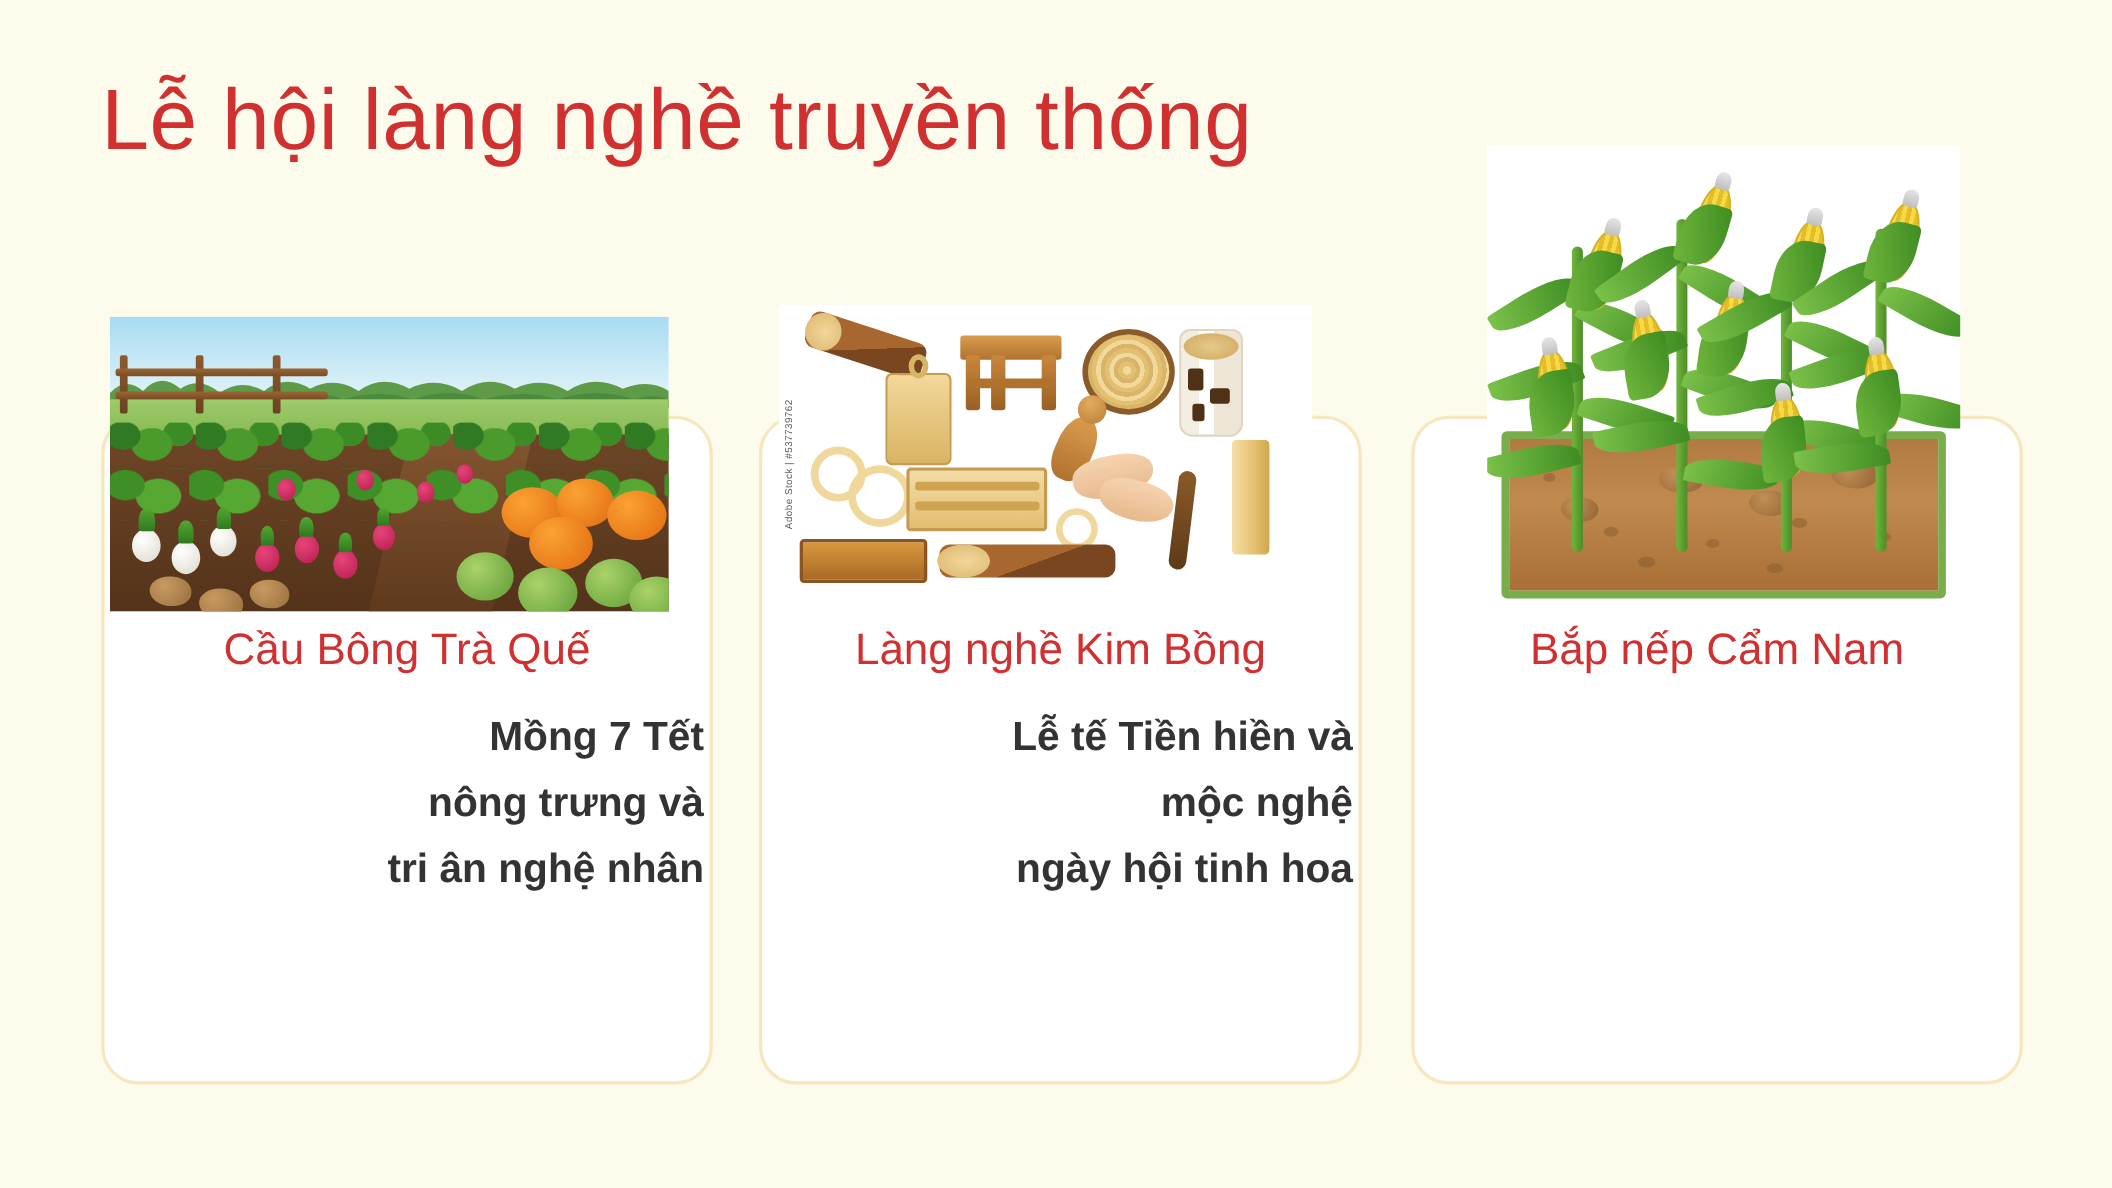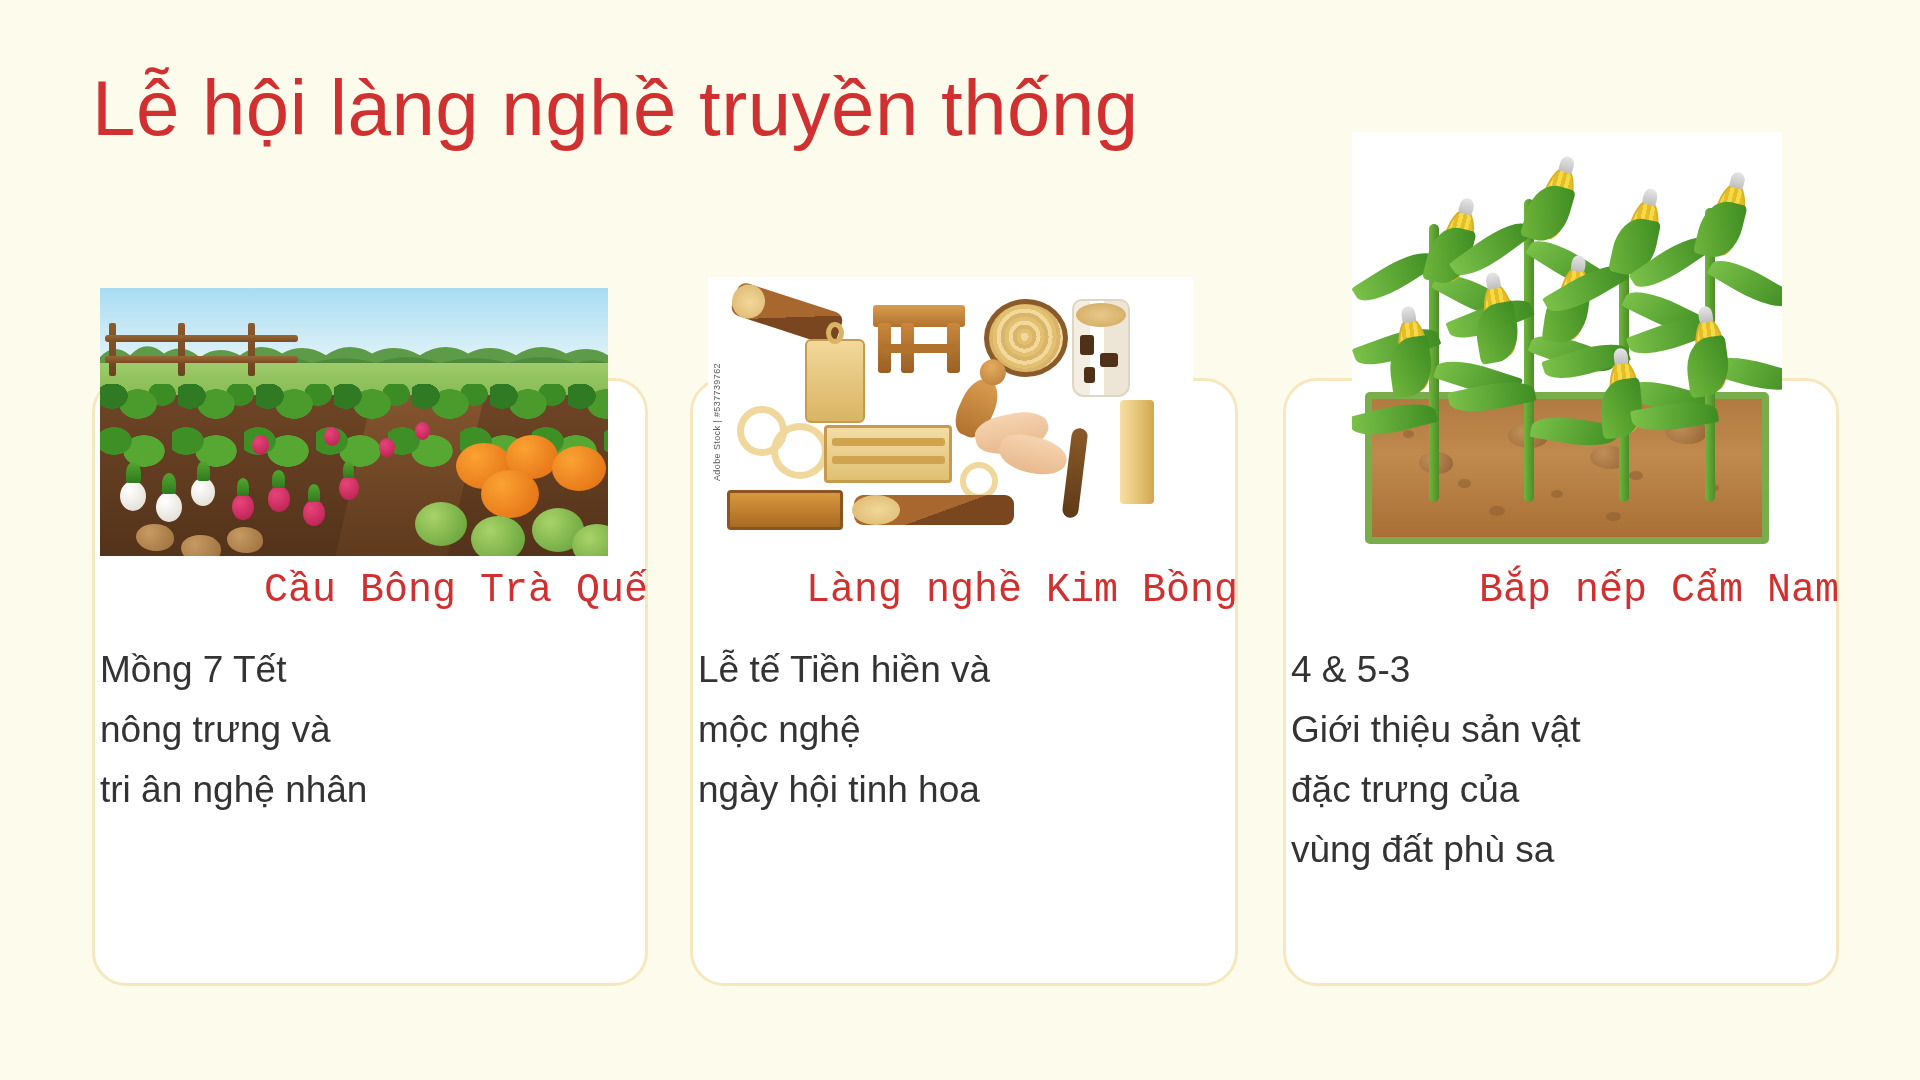--- a/index.html
+++ b/index.html
@@ -61,39 +61,38 @@
   .photo-2 {
     left: 708px;  top: 277px;  width: 485px; height: 280px;
   }
   .photo-3 {
     left: 1352px; top: 132px;  width: 430px; height: 420px;
   }
 
   
   .card-title {
     position: absolute;
-    text-align: right;
+    text-align: center;
     font-size: 40px;
     color: #D03030;
     font-weight: 400;
     white-space: nowrap;
     line-height: 1.15;
-    font-family: Liberation Mono, monospace;
   }
   .t1 { left: 92px;   top: 568px; width: 556px; }
   .t2 { left: 690px;  top: 568px; width: 548px; }
   .t3 { left: 1283px; top: 568px; width: 556px; }
 
   .card-body {
     position: absolute;
-    text-align: left;
+    text-align: right;
     font-size: 37px;
     color: #333333;
     line-height: 1.62;
-    font-weight: 400;
+    font-weight: 700;
   }
   .b1 { left: 100px;  top: 640px; width: 540px; }
   .b2 { left: 698px;  top: 640px; width: 532px; }
   .b3 { left: 1291px; top: 640px; width: 540px; }
   .card-body div { white-space: nowrap; }
 
   
   .garden { position: absolute; inset: 0; }
   .g-sky {
     position: absolute; left: 0; top: 0; width: 100%; height: 31%;
@@ -543,20 +542,14 @@
           <span class="husk"></span>
       </div>
       <div class="cob" style="left:80%;top:44%;transform:rotate(-8deg)">
         <span class="silk"></span>
           <span class="husk"></span>
       </div>
     </div>
   </div>
 
   <div class="card-title t3">Bắp nếp Cẩm Nam</div>
-  <div class="card-body b3">
-    <div>4 &amp; 5-3</div>
-    <div>Giới thiệu sản vật</div>
-    <div>đặc trưng của</div>
-    <div>vùng đất phù sa</div>
-  </div>
 
 </div>
 
 </body></html>

